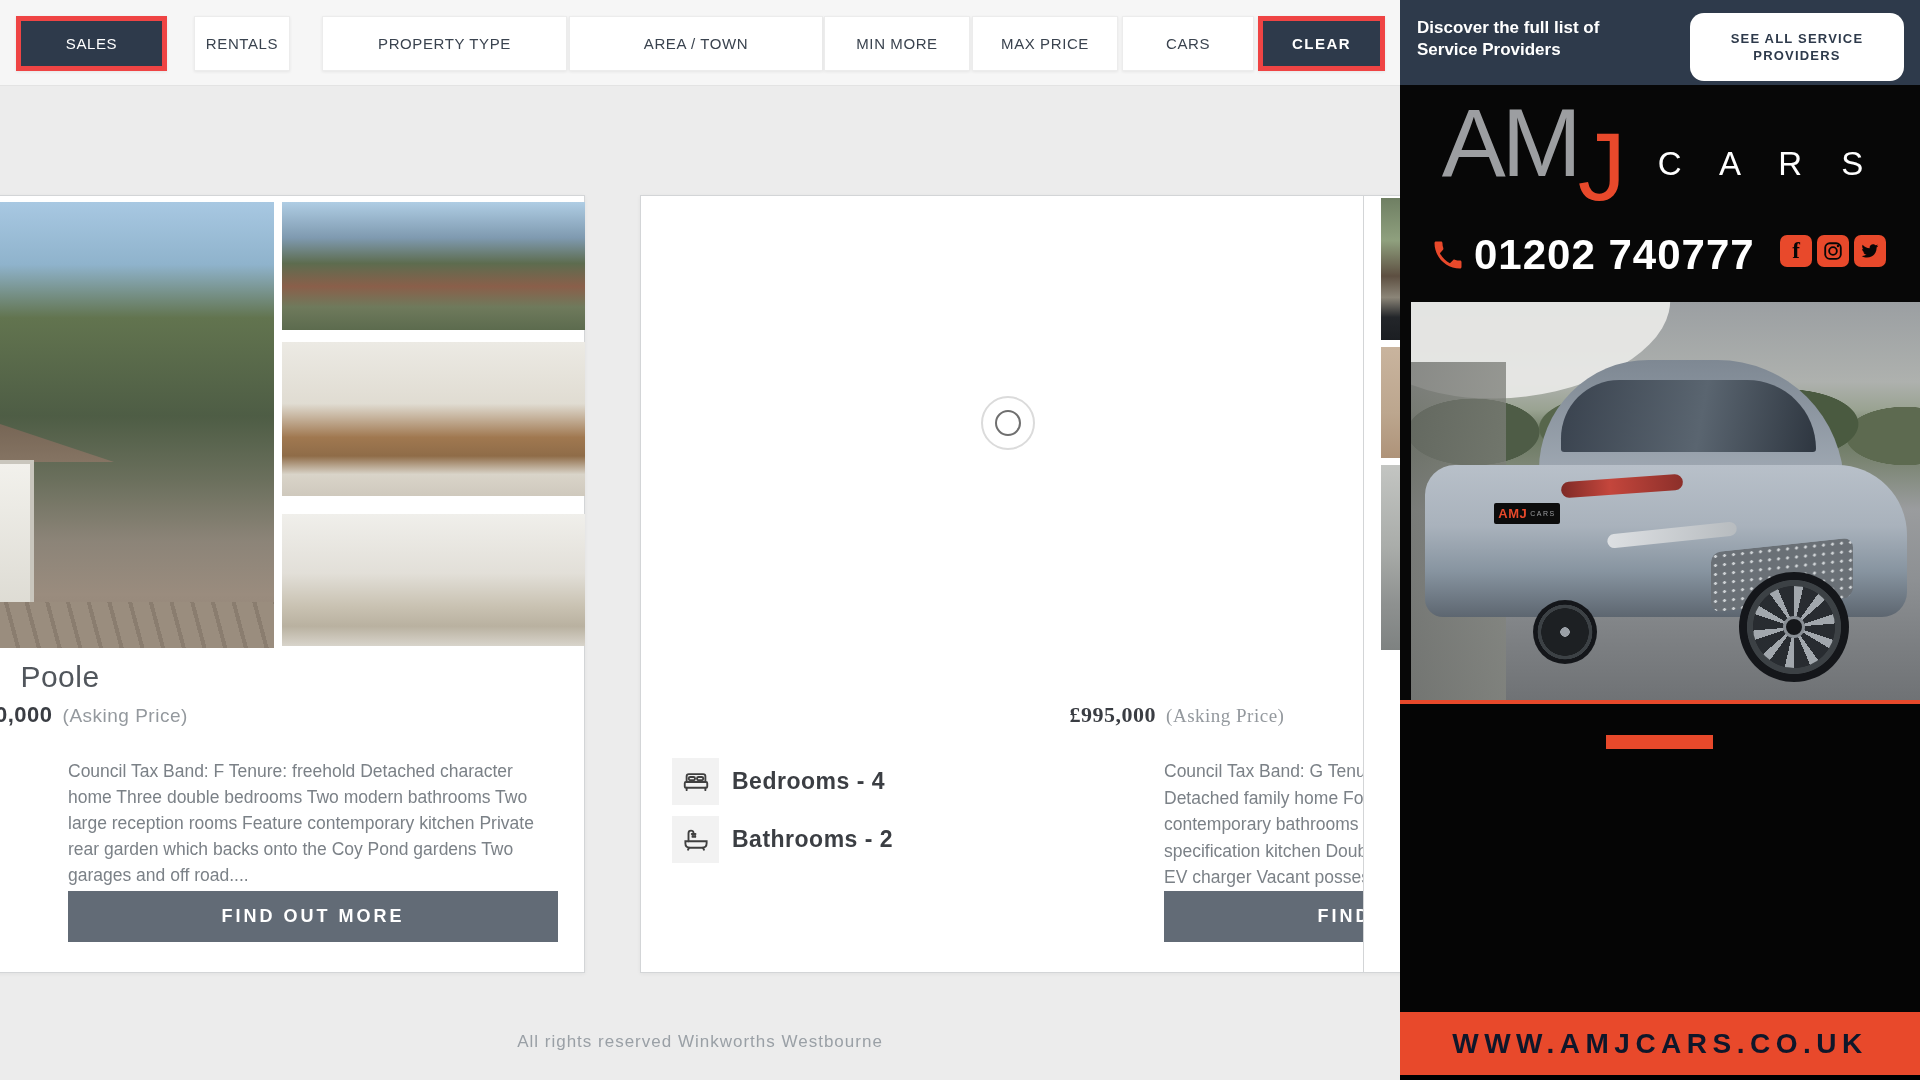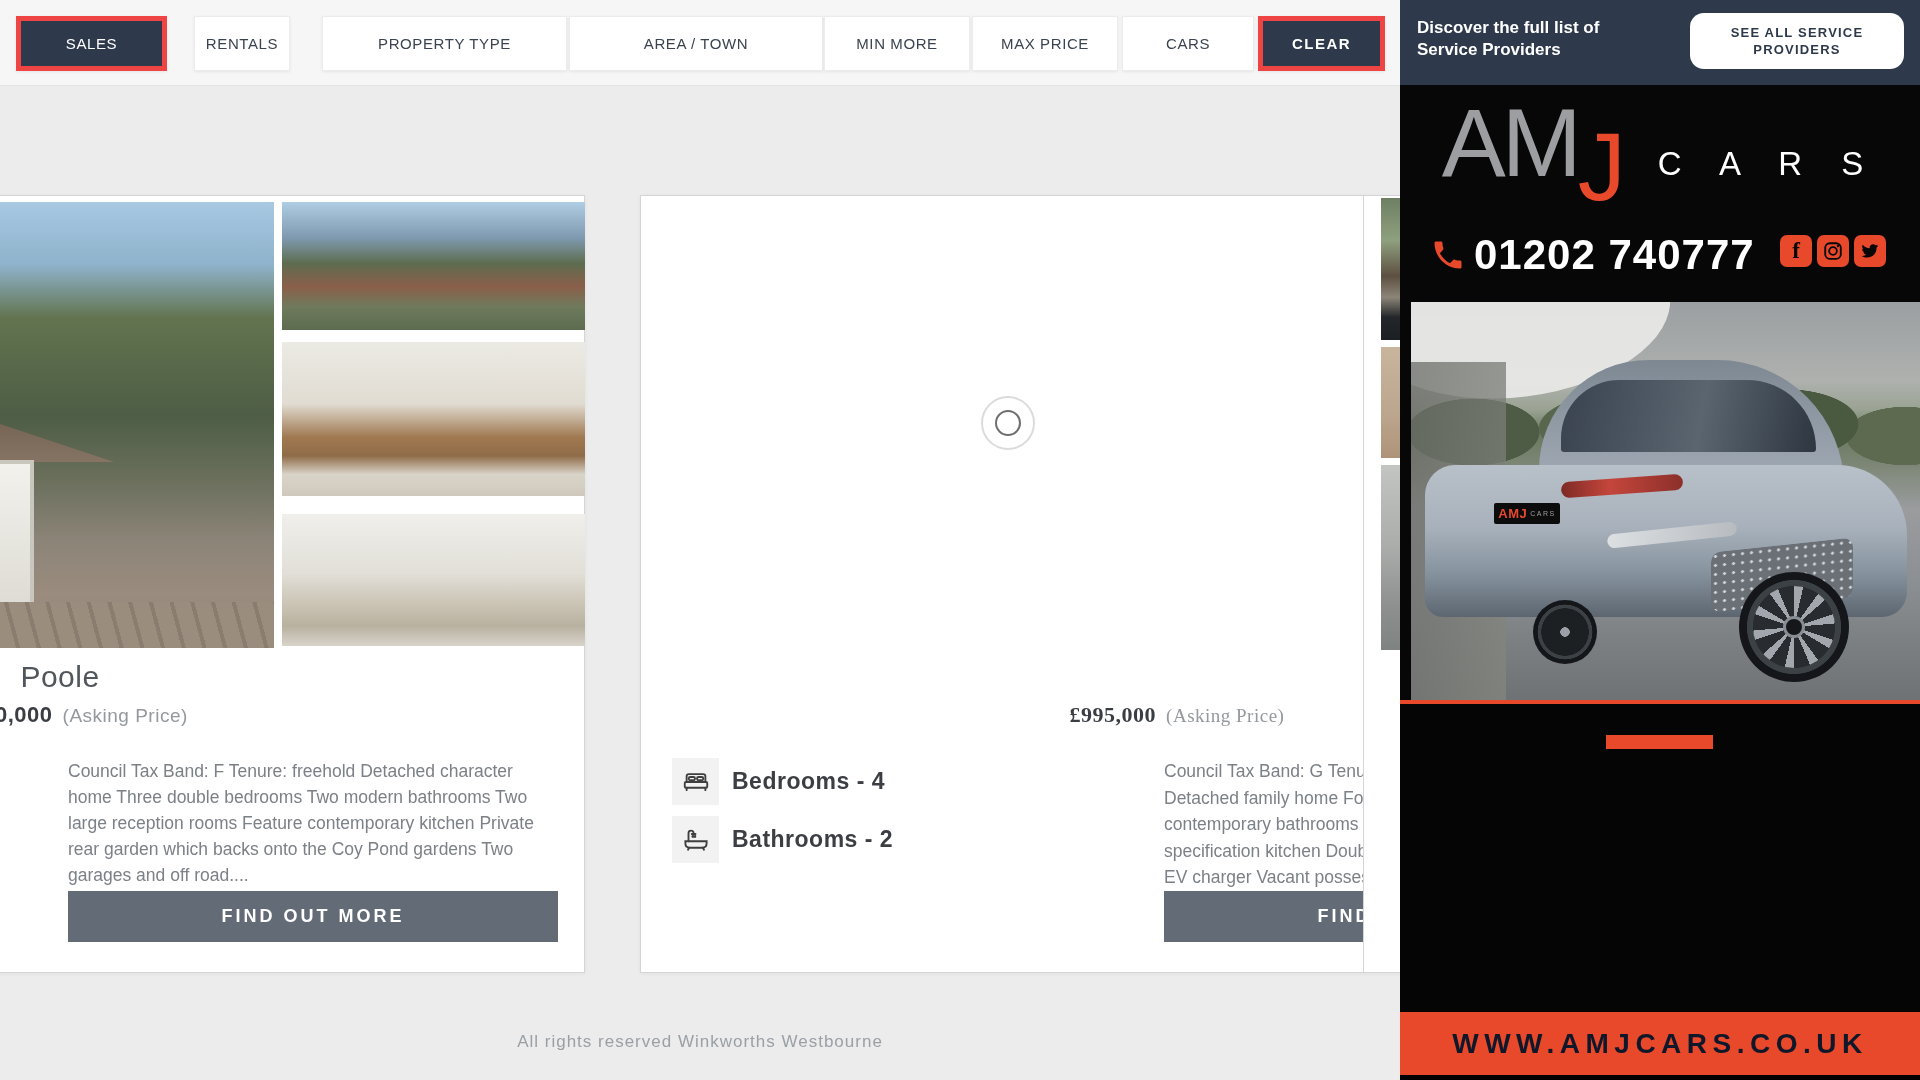--- a/index.html
+++ b/index.html
@@ -74,21 +74,21 @@
   .spinner-inner { position:absolute; left:354px; top:214px; width:26px; height:26px; border:2.5px solid #6F6F6F; border-radius:50%; }
 
   
   .footer { position:absolute; left:0; top:1032px; width:1400px; text-align:center;
             font-size:17px; letter-spacing:1px; color:#9AA0A6; z-index:1; }
 
   
   .ad { position:absolute; left:1400px; top:0; width:520px; height:1080px; z-index:10; background:#070707; }
   .ad-header { position:absolute; left:0; top:0; width:520px; height:85px; background:#2E3A4B; }
   .ad-header-text { position:absolute; left:17px; top:17px; color:#FFFFFF; font-size:17px; font-weight:bold; line-height:22px; }
-  .ad-header-btn { position:absolute; right:16px; top:13px; width:214px; height:56px; background:#FFFFFF; border-radius:14px;
+  .ad-header-btn { position:absolute; right:16px; top:13px; width:214px; height:68px; background:#FFFFFF; border-radius:14px;
                    display:flex; align-items:center; justify-content:center; text-align:center;
                    color:#2E3A4B; font-size:13px; font-weight:bold; letter-spacing:1.2px; line-height:17px; cursor:pointer; }
 
   .ad-brand { position:absolute; left:0; top:85px; width:520px; height:217px; background:#070707;padding-left:13px; }
   .logo { position:absolute; left:0; top:8px; width:520px; display:flex; justify-content:center; align-items:flex-start; }
   .logo-am { font-size:96px; font-weight:500; color:#9C9EA1; letter-spacing:-4px; line-height:100px; }
   .logo-j  { font-size:96px; font-weight:500; color:#E8492B; letter-spacing:-4px; line-height:100px; position:relative; top:24px; }
   .logo-cars { font-size:33px; color:#FFFFFF; letter-spacing:15px; margin-left:36px; margin-top:52px; }
   .phone-row { position:absolute; left:30px; top:146px; display:flex; align-items:center; }
   .phone-icon { width:36px; height:36px; }

